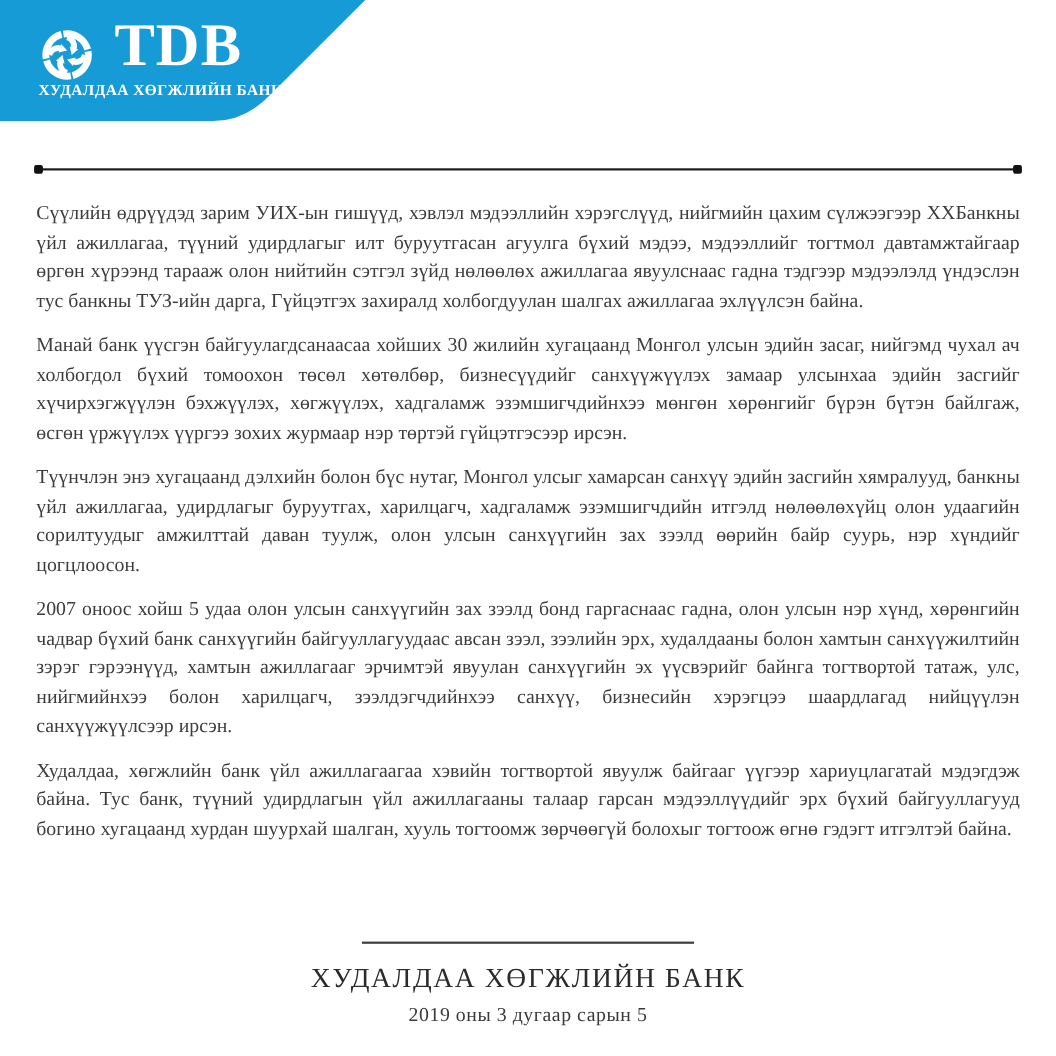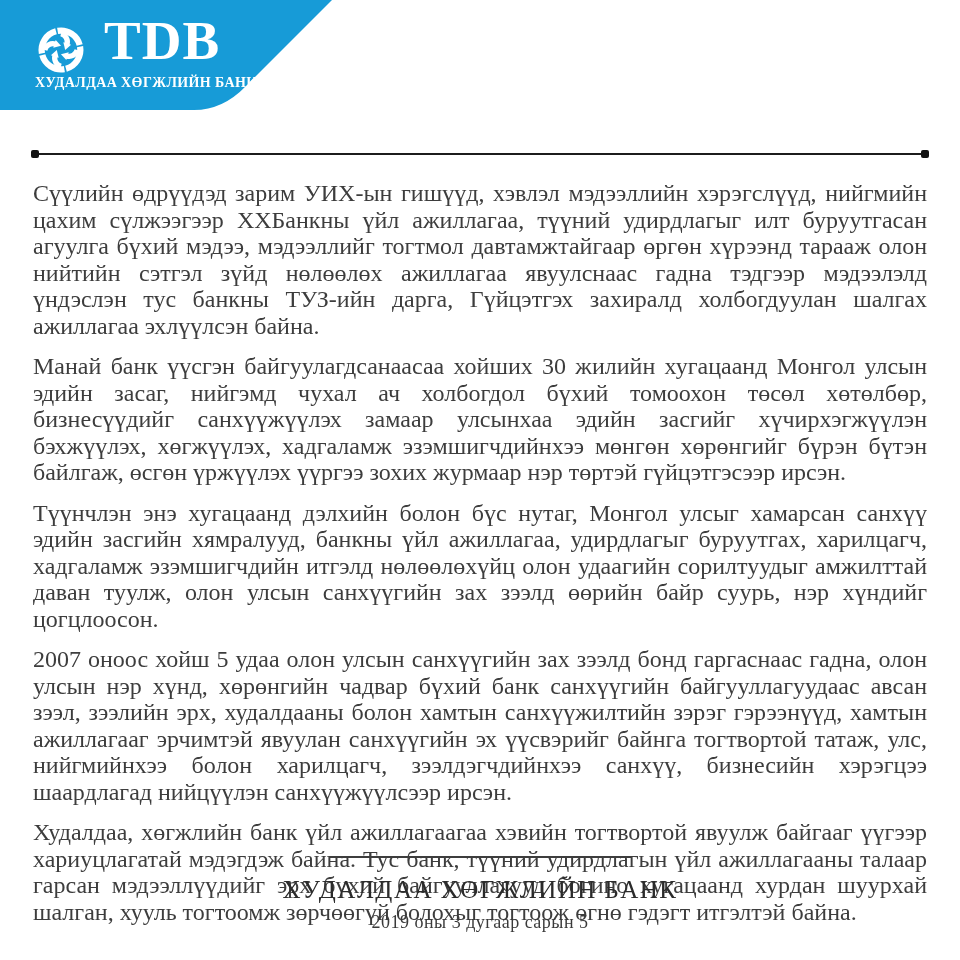--- a/index.html
+++ b/index.html
@@ -45,21 +45,21 @@
   }
   .rule-dot.left{left:-2px;}
   .rule-dot.right{right:-2px;}
 
   
   .content{
     position:absolute;top:180px;left:33px;width:894px;
   }
   .content p{
     margin:0 0 14px 0;
-    font-size:24px;line-height:26.5px;
+    font-size:18px;line-height:26.5px;
     color:#3d3d3d;
     text-align:justify;
   }
 
   
   .footer{
     position:absolute;top:856px;left:0;width:960px;
     text-align:center;
   }
   .footer-rule{

